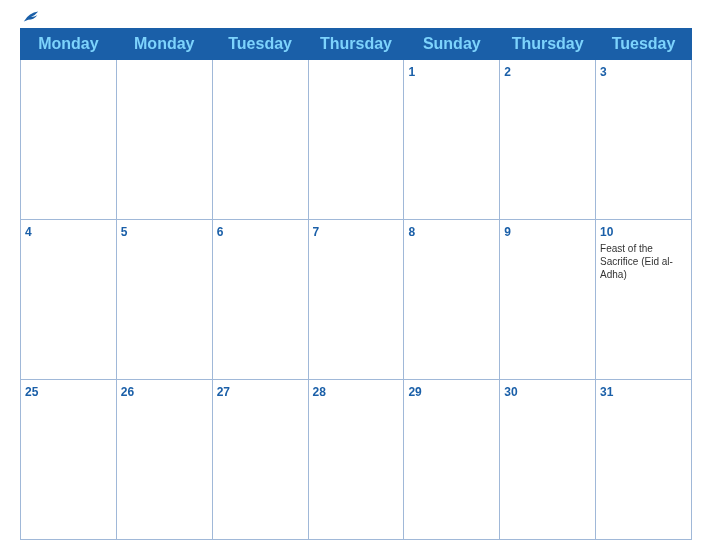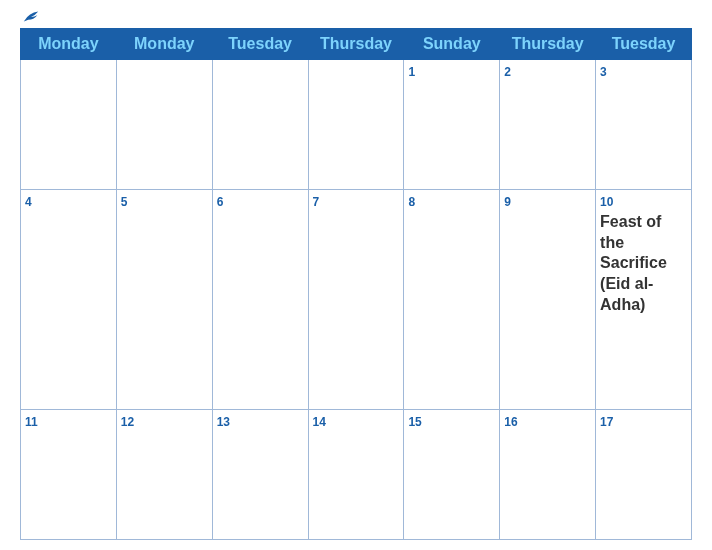--- a/index.html
+++ b/index.html
@@ -81,25 +81,24 @@
       padding: 2px 4px;
       height: 76px;
       background: #fff;
     }
     .day-num {
       font-size: 12px;
       color: #1a5fa8;
       font-weight: bold;
     }
     .event-text {
-      font-size: 16px;
+      font-size: 10px;
       color: #333;
       margin-top: 2px;
       line-height: 1.3;
-      font-weight: bold;
     }
   </style>
 </head>
 <body>
 
 <div class="header">
   <div class="logo">
     <div class="logo-text">
       <span class="logo-general"></span>
       <svg class="logo-bird" viewBox="0 0 20 14">
@@ -139,22 +138,22 @@
       <tr>
         <td><span class="day-num">4</span></td>
         <td><span class="day-num">5</span></td>
         <td><span class="day-num">6</span></td>
         <td><span class="day-num">7</span></td>
         <td><span class="day-num">8</span></td>
         <td><span class="day-num">9</span></td>
         <td><span class="day-num">10</span><div class="event-text">Feast of the Sacrifice (Eid al-Adha)</div></td>
       </tr>
       <tr>
-        <td><span class="day-num">11</span></td>
-        <td><span class="day-num">12</span></td>
-        <td><span class="day-num">13</span></td>
-        <td><span class="day-num">14</span></td>
-        <td><span class="day-num">15</span></td>
-        <td><span class="day-num">16</span></td>
-        <td><span class="day-num">17</span></td>
+        <td><span class="day-num">25</span></td>
+        <td><span class="day-num">26</span></td>
+        <td><span class="day-num">27</span></td>
+        <td><span class="day-num">28</span></td>
+        <td><span class="day-num">29</span></td>
+        <td><span class="day-num">30</span></td>
+        <td><span class="day-num">31</span></td>
       </tr>
     </tbody>
 </table>
 
 </body></html>

